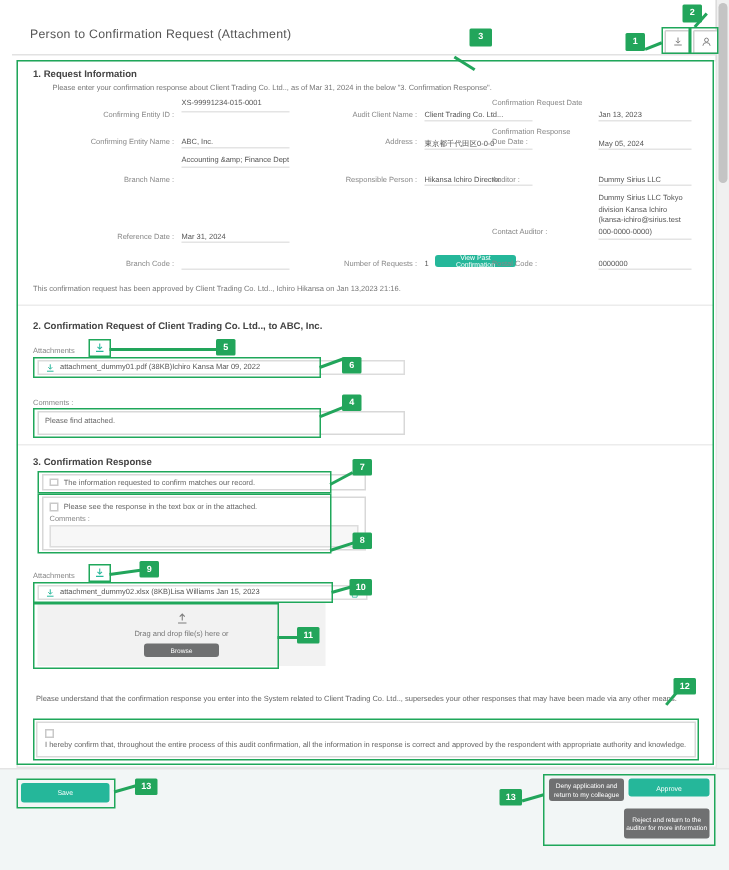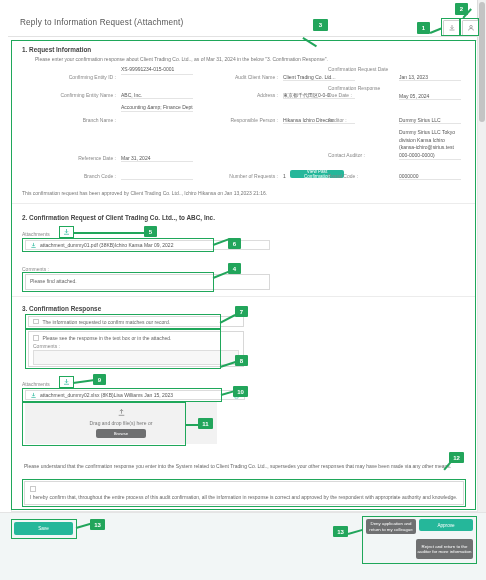--- a/index.html
+++ b/index.html
@@ -82,21 +82,21 @@
 </head>
 <body>
 
 <div class="page">
 
   <div class="scrollcol">
     <div class="scrollthumb"></div>
   </div>
 
   <div class="hdr"></div>
-  <div class="hdr-title">Reply to Information Request (Attachment)</div>
+  <div class="hdr-title">Person to Confirmation Request (Attachment)</div>
 
   <div class="icon-btn" id="dl-btn">
     <svg width="8" height="8" viewBox="0 0 16 16">
       <path d="M8 2 v7 M5 6.5 L8 9.5 L11 6.5" stroke="#777" stroke-width="1.2" fill="none"></path>
       <path d="M3 12 h10" stroke="#777" stroke-width="1.2"></path>
     </svg>
   </div>
   <div class="icon-btn" id="user-btn">
     <svg width="8" height="8" viewBox="0 0 16 16">
       <circle cx="8" cy="5.4" r="2.6" stroke="#777" stroke-width="1.2" fill="none"></circle>

